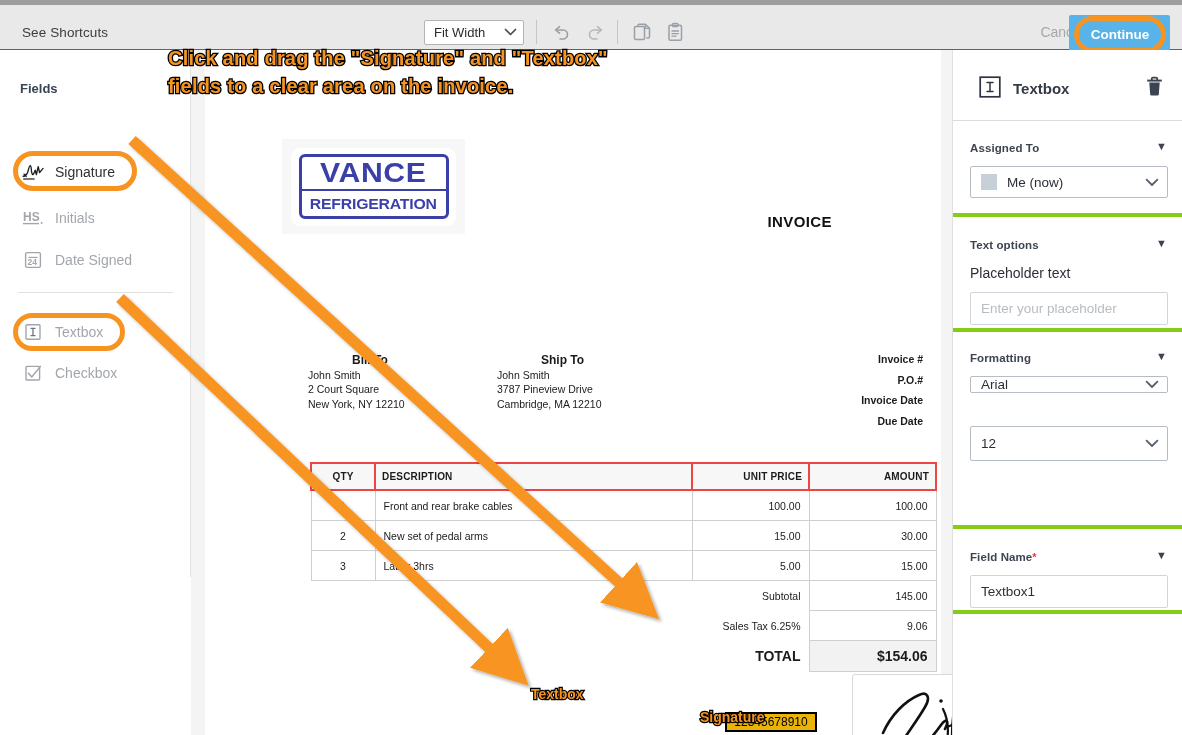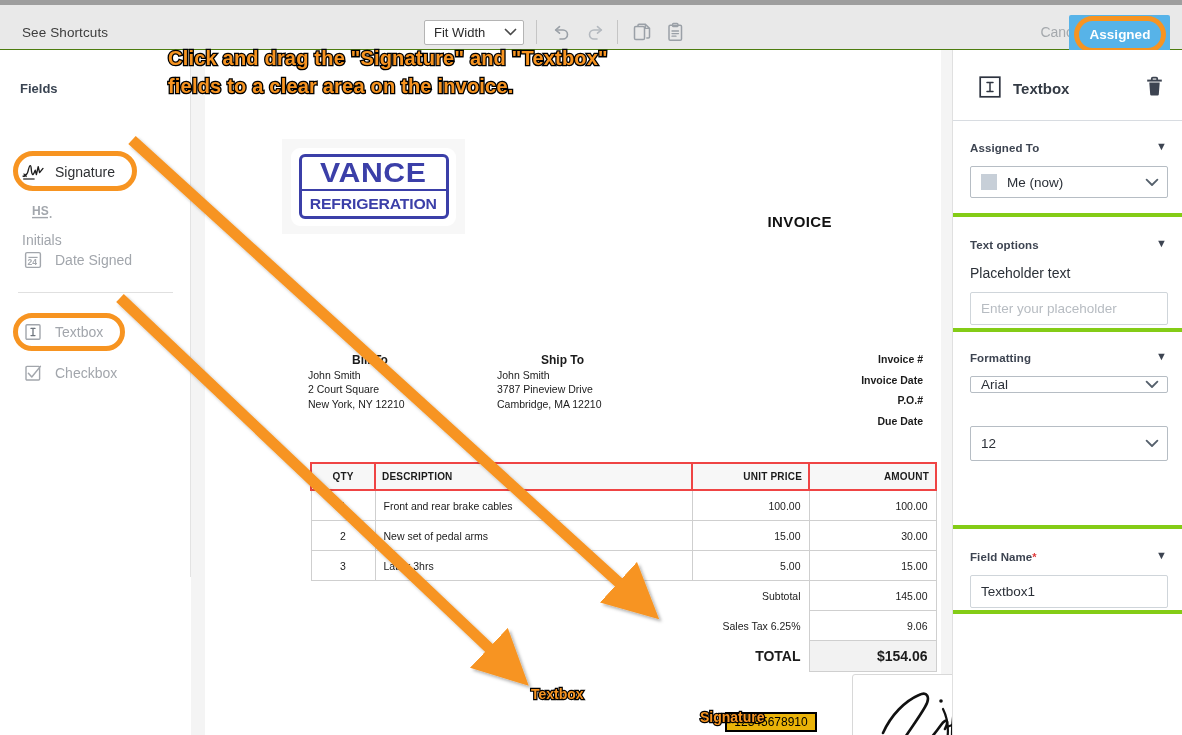--- a/index.html
+++ b/index.html
@@ -63,21 +63,21 @@
   }
   .fields-title{
     position:absolute;left:20px;top:31px;font-size:13px;font-weight:bold;color:#3a4452;
   }
   .field-item{
     position:absolute;left:22px;height:30px;display:flex;align-items:center;gap:11px;
     font-size:14px;color:#a2a6ac;
   }
   .field-item.enabled{color:#2e3033;}
   .fi-sig{top:107px;}
-  .fi-ini{top:153px;flex-direction:column;}
+  .fi-ini{top:153px;}
   .fi-dat{top:195px;}
   .fi-txt{top:267px;}
   .fi-chk{top:308px;}
   .fico{width:22px;height:20px;display:flex;align-items:center;justify-content:center;}
   .fico svg{display:block;}
   .side-div{position:absolute;left:18px;top:242px;width:155px;height:1px;background:#e0e0e0;}
 
   
   .pill{
     position:absolute;border:5px solid #f79421;border-radius:22px;
@@ -263,21 +263,21 @@
       <svg width="21" height="21" viewBox="0 0 21 21">
           <rect x="4" y="3.2" width="12.5" height="15" rx="1.3" fill="none" stroke="#9aa0a7" stroke-width="1.5"></rect>
           <rect x="7.6" y="1.4" width="5.3" height="3.2" rx=".8" fill="none" stroke="#9aa0a7" stroke-width="1.4"></rect>
           <path d="M7 9 h6.5 M7 11.6 h6.5 M7 14.2 h4" stroke="#9aa0a7" stroke-width="1.3" stroke-linecap="round"></path>
         </svg>
     </div>
 
     <div class="cancel-btn">Cancel</div>
 
     <div class="continue-wrap">
-      <div class="continue-btn">Assigned</div>
+      <div class="continue-btn">Continue</div>
     </div>
   </div>
 
   <div class="sidebar">
     <div class="fields-title">Fields</div>
 
     <div class="field-item fi-sig enabled">
       <span class="fico">
         <svg width="22" height="18" viewBox="0 0 22 18">
           <path d="M1 13.2 C4 13.6 5.4 11 6.2 7.6 C6.8 5 7.3 2.6 8.3 2.6 C9.3 2.6 9.1 6 9.6 9 C10 11.4 10.8 12.6 11.9 10.2 L13.2 7.2 L14.4 11.6 L16.2 3.6 L17.6 9.6 L21 5.4" fill="none" stroke="#1d1d1d" stroke-width="1.35" stroke-linecap="round" stroke-linejoin="round"></path>
@@ -369,26 +369,26 @@
       <span>3787 Pineview Drive</span><br>
       <span>Cambridge, MA 12210</span>
     </div>
 
     <div class="meta">
       <div class="meta-row">
         <span class="meta-lbl">Invoice #</span>
         <span class="meta-val">US-001</span>
       </div>
       <div class="meta-row">
+        <span class="meta-lbl">P.O.#</span>
+        <span class="meta-val">2312/2019</span>
+      </div>
+      <div class="meta-row">
         <span class="meta-lbl">Invoice Date</span>
         <span class="meta-val">11/02/2019</span>
-      </div>
-      <div class="meta-row">
-        <span class="meta-lbl">P.O.#</span>
-        <span class="meta-val">2312/2019</span>
       </div>
       <div class="meta-row">
         <span class="meta-lbl">Due Date</span>
         <span class="meta-val">26/02/2019</span>
       </div>
     </div>
 
     <table class="tbl">
       <thead>
         <tr>

